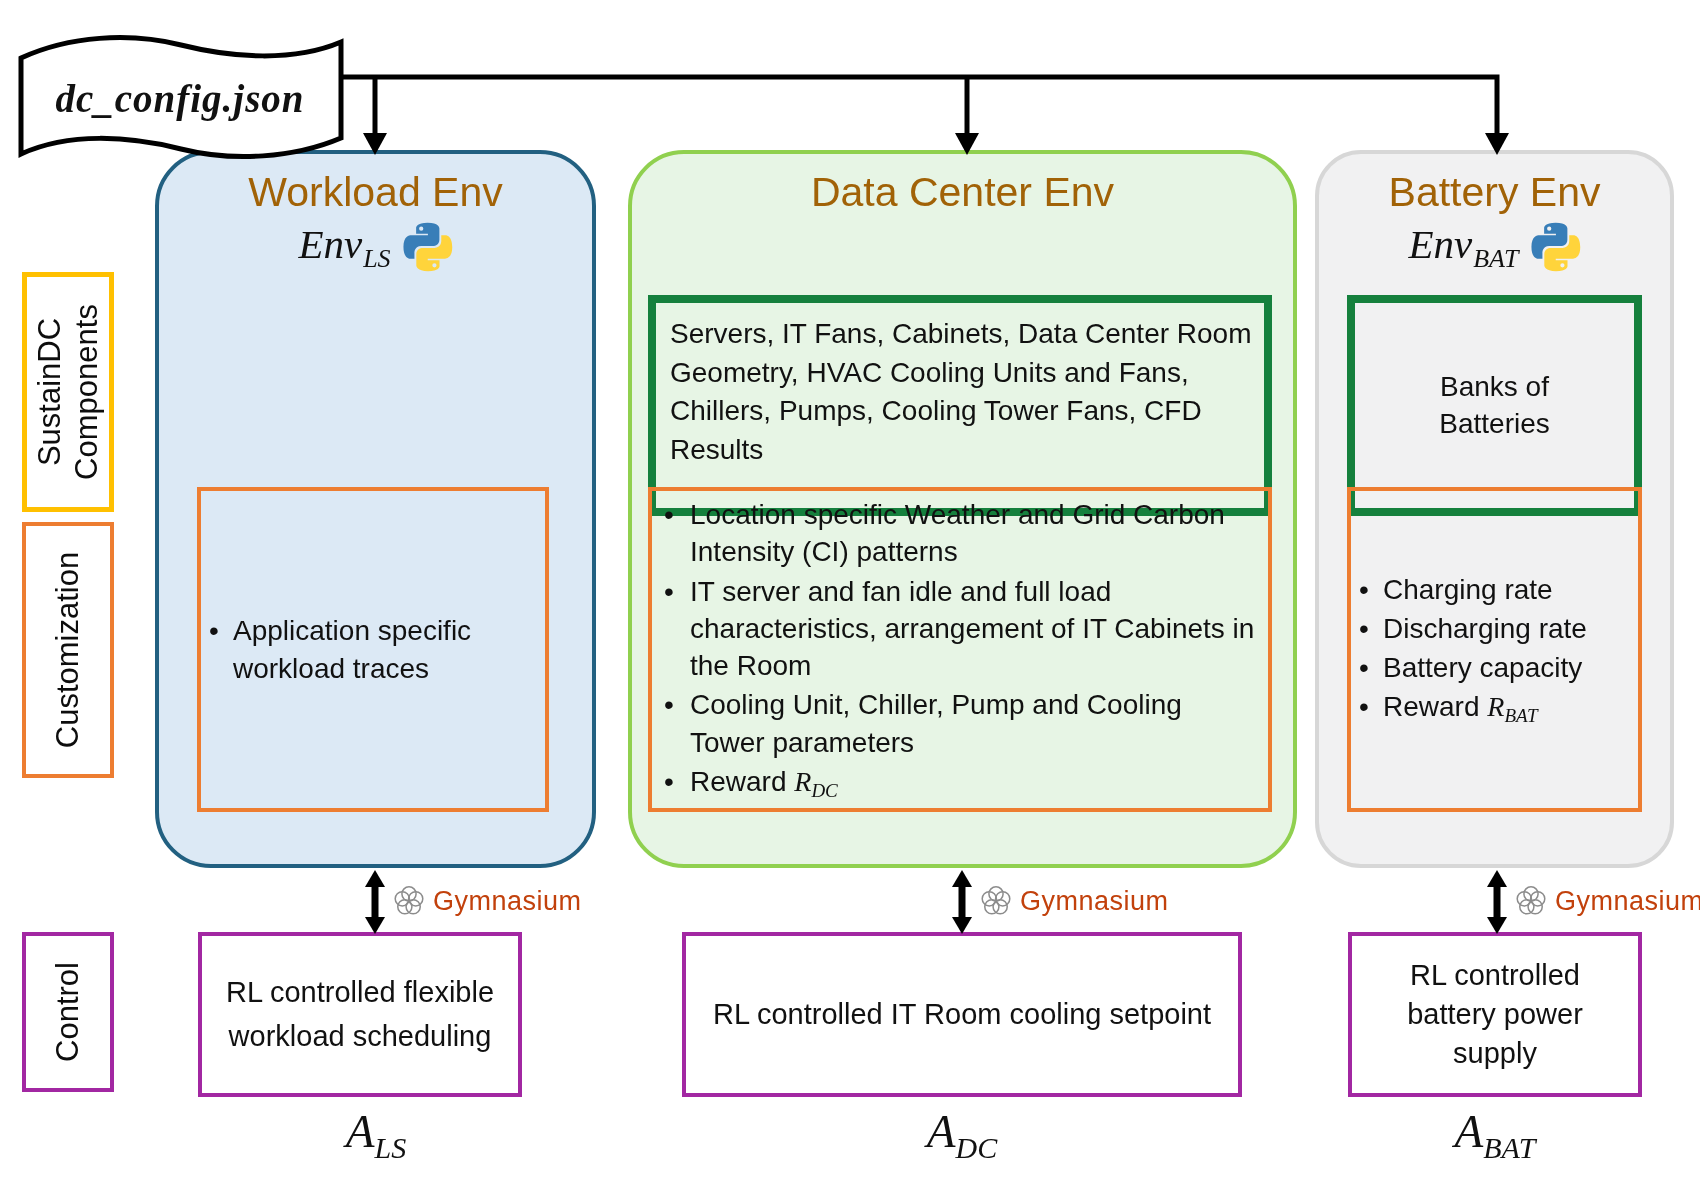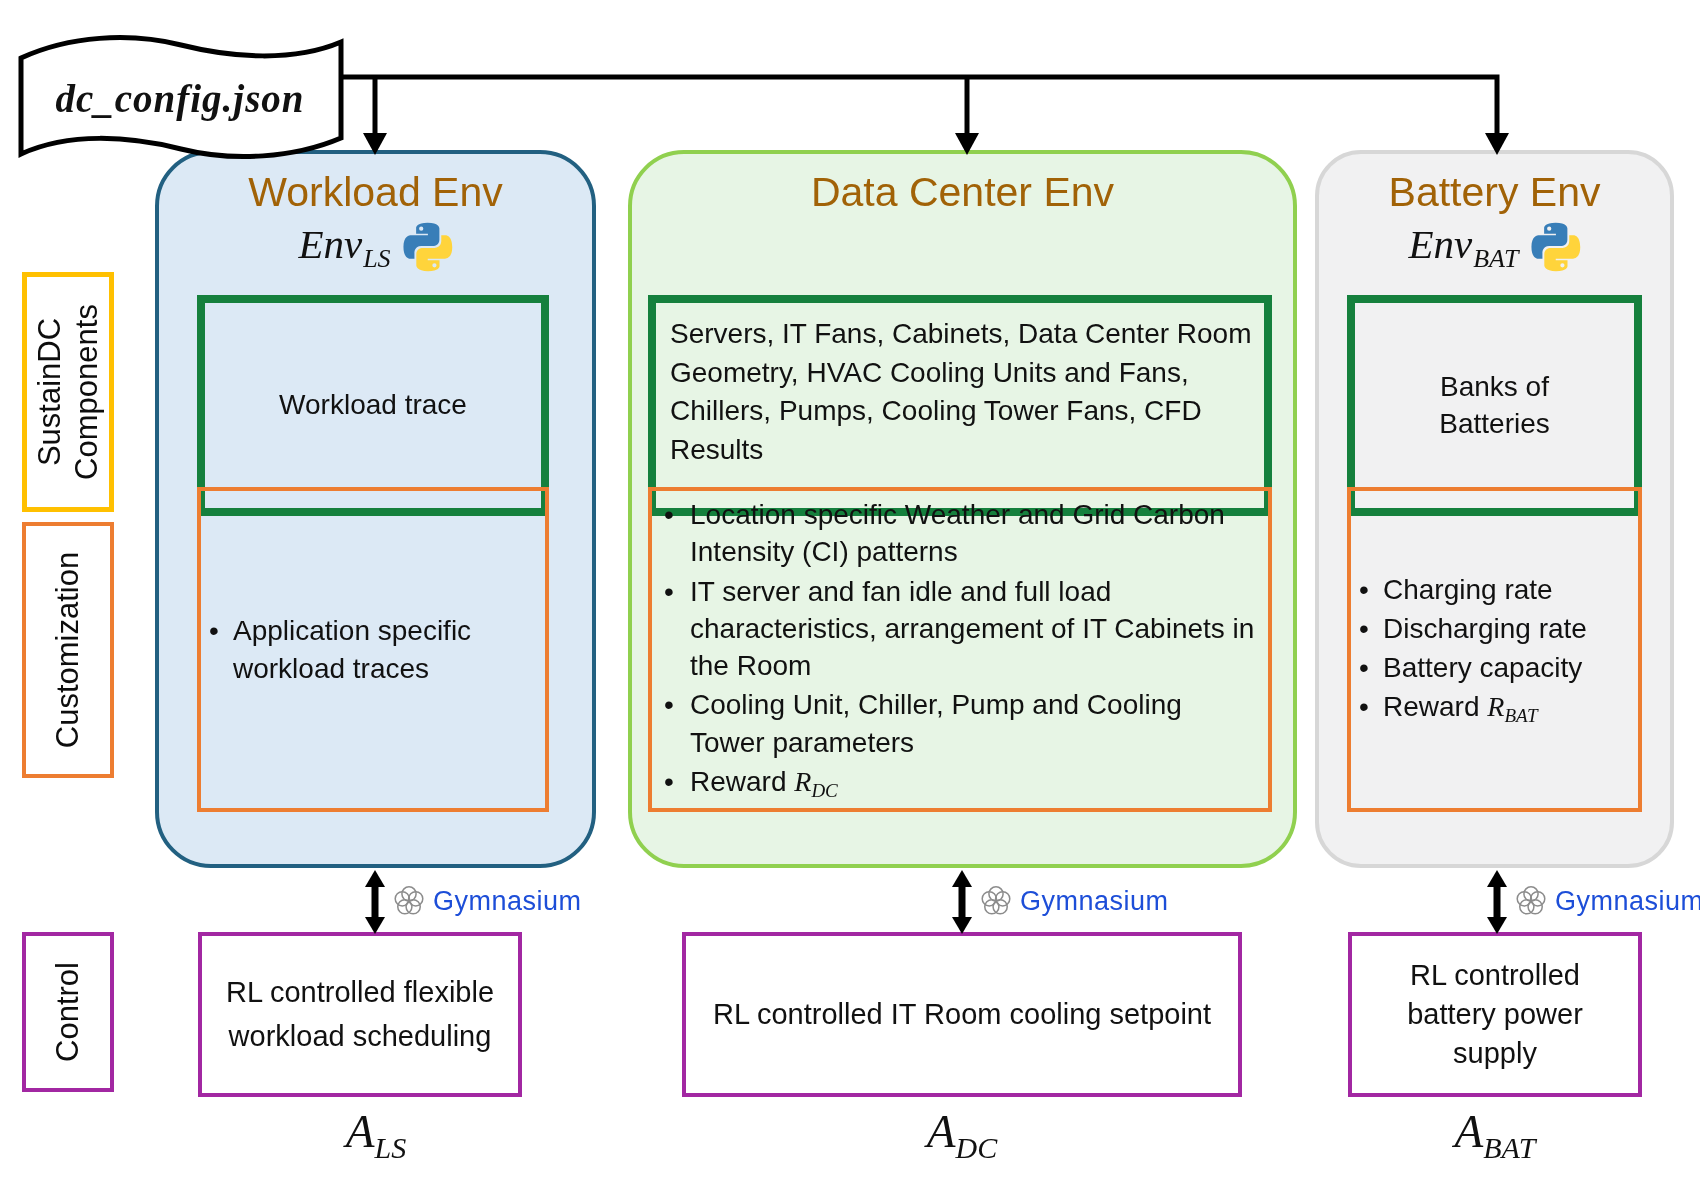--- a/index.html
+++ b/index.html
@@ -52,21 +52,21 @@
   .workload ul.bullets li::before{left:8px;}
   .battery ul.bullets li{padding-left:32px;}
   .battery ul.bullets li::before{left:8px;}
   .math-r{font-family:"Liberation Serif",serif;font-style:italic;}
   .math-r sub{font-size:0.68em;vertical-align:-0.3em;}
 
   
   .gym-arrow{position:absolute;top:870px;width:24px;height:64px;z-index:2;}
   .gym-label{position:absolute;top:884px;display:flex;align-items:center;gap:7px;z-index:2;}
   .gym-label .flower{width:34px;height:34px;}
-  .gym-text{font-size:27px;color:#1d4ed8;letter-spacing:0.5px;}
+  .gym-text{font-size:27px;color:#c2410c;letter-spacing:0.5px;}
 
   
   .ctrl{position:absolute;top:932px;height:165px;box-sizing:border-box;border:4px solid #A227A2;
         background:#fff;display:flex;align-items:center;justify-content:center;text-align:center;}
   .ctrl .ctrl-text{font-size:29px;line-height:1.5;}
   .ctrl1{left:198px;width:324px;}
   .ctrl2{left:682px;width:560px;}
   .ctrl3{left:1348px;width:294px;}
   .ctrl3 .ctrl-text{line-height:1.35;max-width:200px;}
 
@@ -143,23 +143,20 @@
   </div>
 
   <div class="card workload">
     <div class="card-title">Workload Env</div>
     <div class="env-row">
       <span class="math-env"><span>Env</span><sub>LS</sub></span>
       <svg class="py-icon">
           <use href="#pylogo"></use>
         </svg>
     </div>
-    <div class="ybox">
-      <div class="center-text">Workload trace</div>
-    </div>
     <div class="obox">
       <ul class="bullets">
         <li><span>Application specific workload traces</span></li>
       </ul>
     </div>
   </div>
 
   <div class="card datacenter">
     <div class="card-title">Data Center Env</div>
     <div class="ybox">

